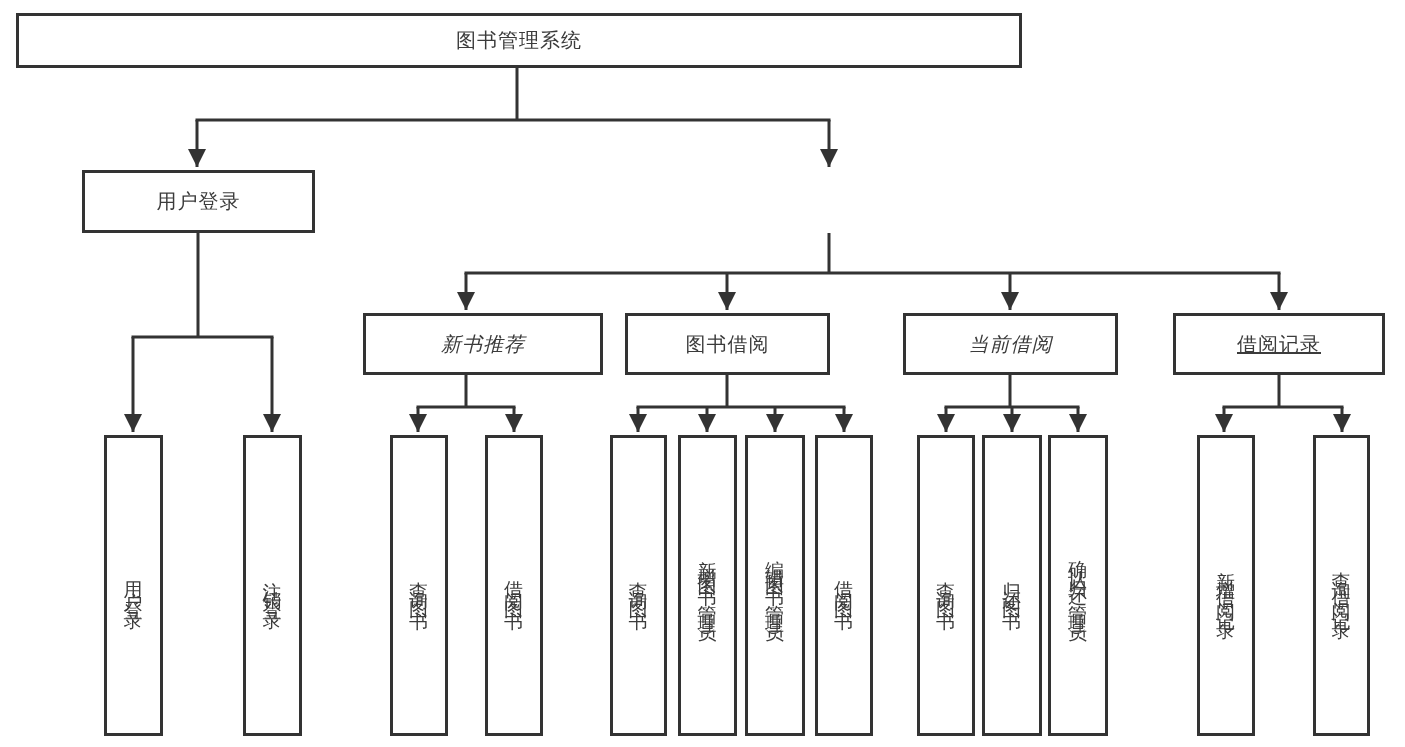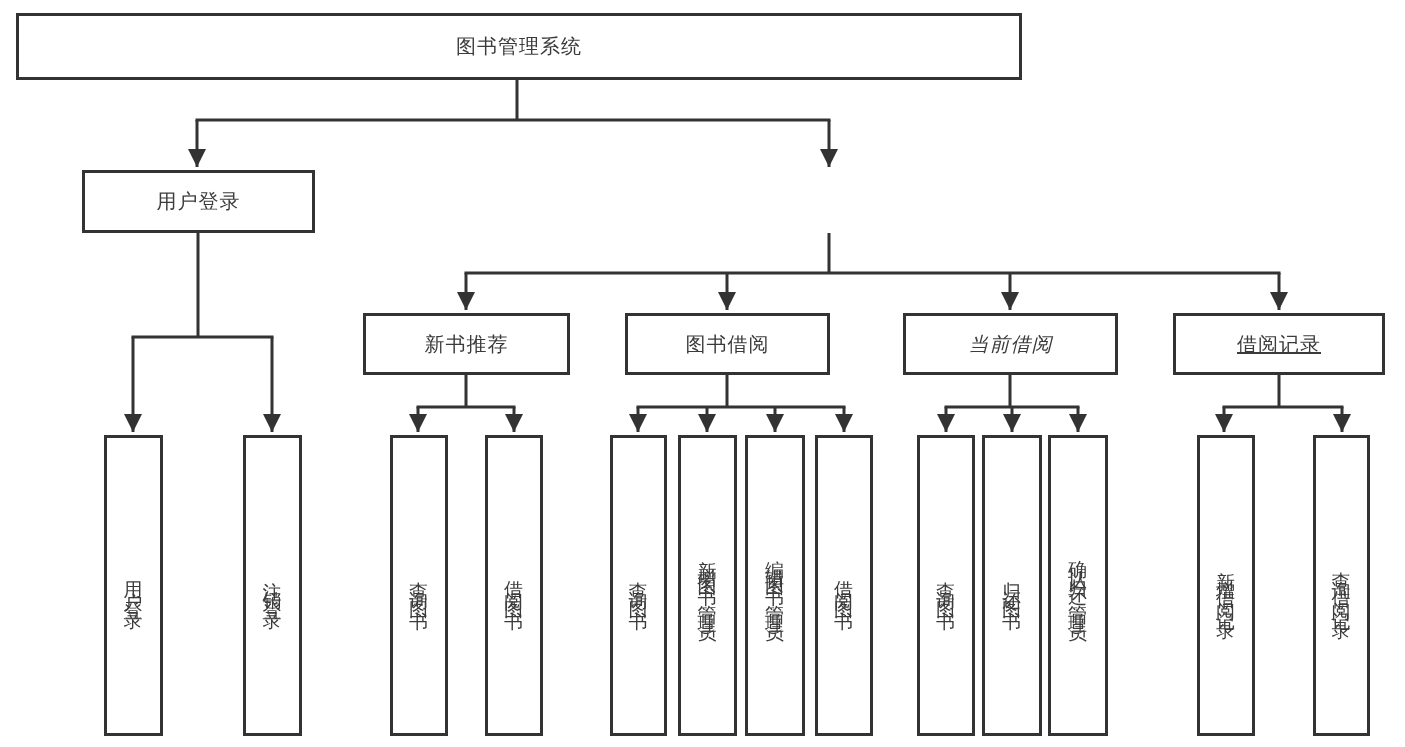--- a/index.html
+++ b/index.html
@@ -111,25 +111,25 @@
       <line x1="946" y1="407" x2="946" y2="432" marker-end="url(#arrow)"></line>
       <line x1="1012" y1="407" x2="1012" y2="432" marker-end="url(#arrow)"></line>
       <line x1="1078" y1="407" x2="1078" y2="432" marker-end="url(#arrow)"></line>
 
       <path d="M1279,375 L1279,407 M1222.5,407 L1343.5,407"></path>
       <line x1="1224" y1="407" x2="1224" y2="432" marker-end="url(#arrow)"></line>
       <line x1="1342" y1="407" x2="1342" y2="432" marker-end="url(#arrow)"></line>
     </g>
   </svg>
 
-  <div class="hnode" style="left:16px; top:13px; width:1006px; height:67px;">图书管理系统</div>
+  <div class="hnode" style="left:16px; top:13px; width:1006px; height:55px;">图书管理系统</div>
 
   <div class="hnode" style="left:82px; top:170px; width:233px; height:63px;">用户登录</div>
 
-  <div class="hnode" style="left:363px; top:313px; width:207px; height:62px;">新书推荐</div>
+  <div class="hnode" style="left:363px; top:313px; width:240px; height:62px;font-style:italic;">新书推荐</div>
   <div class="hnode" style="left:625px; top:313px; width:205px; height:62px;">图书借阅</div>
   <div class="hnode" style="left:903px; top:313px; width:215px; height:62px;font-style:italic;">当前借阅</div>
   <div class="hnode" style="left:1173px; top:313px; width:212px; height:62px;text-decoration:underline;">借阅记录</div>
 
   <div class="vnode" style="left:104px; width:59px;">
     <span class="vtext">用户登录</span>
   </div>
   <div class="vnode" style="left:243px; width:59px;">
     <span class="vtext">注销登录</span>
   </div>

